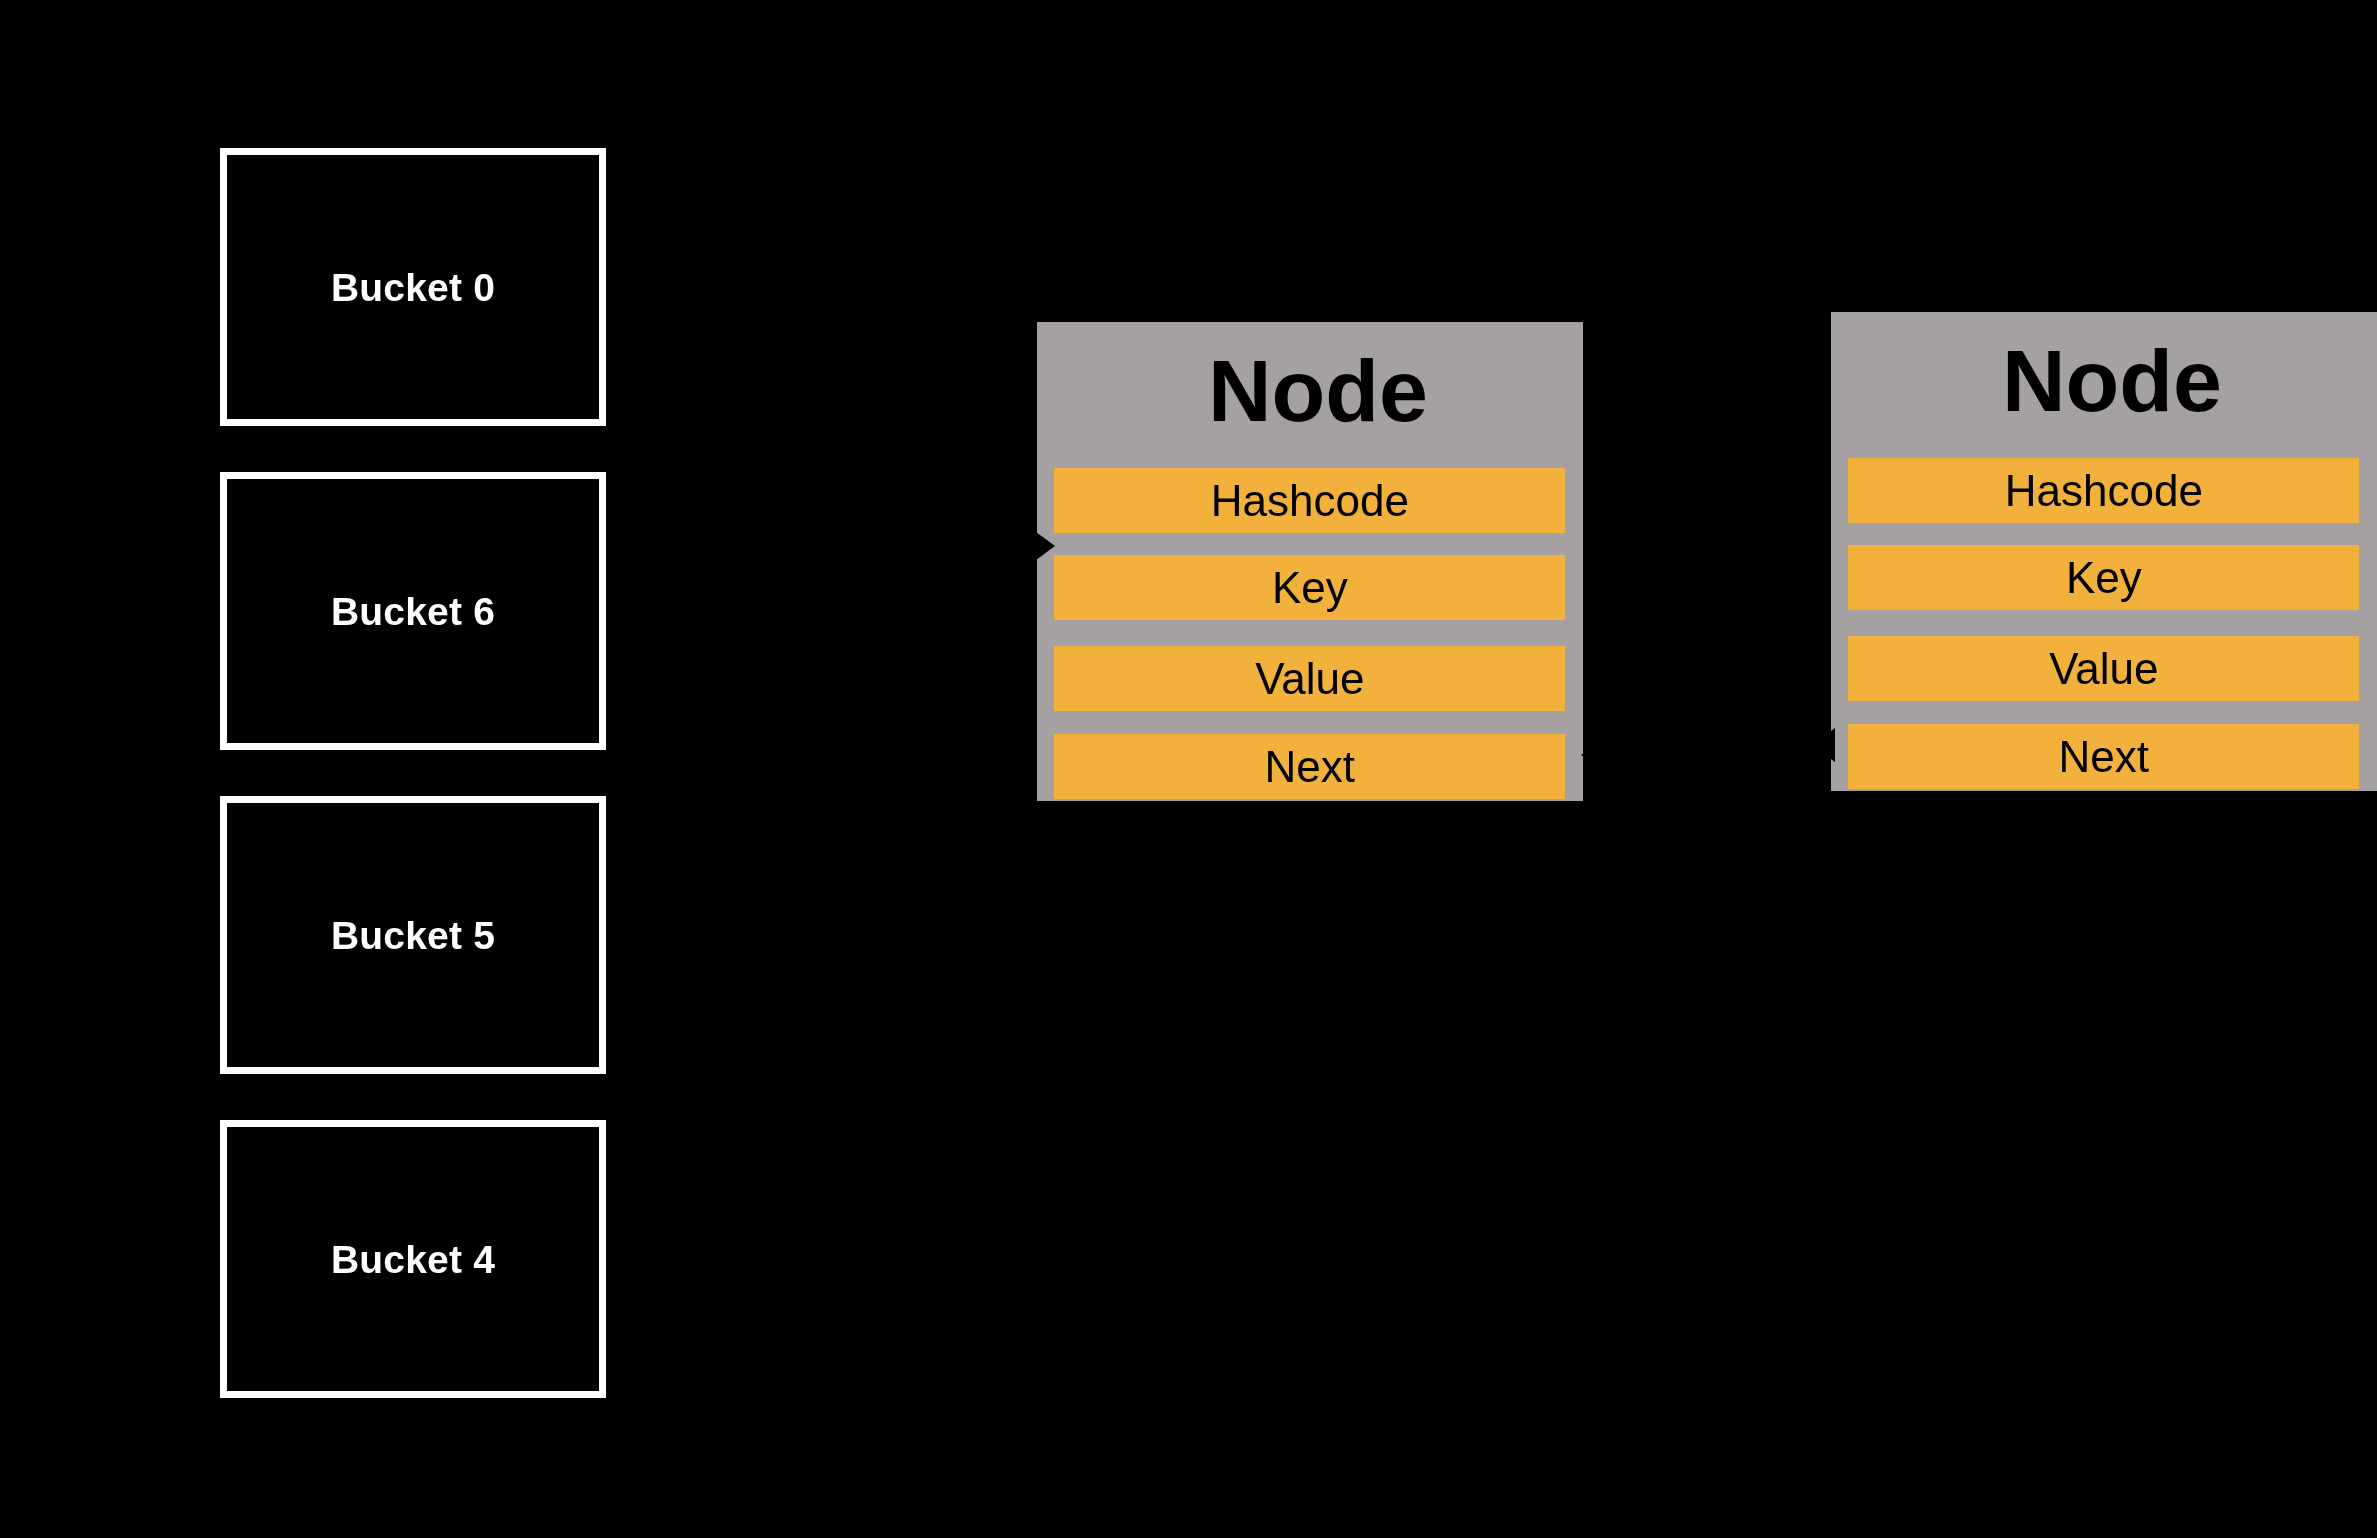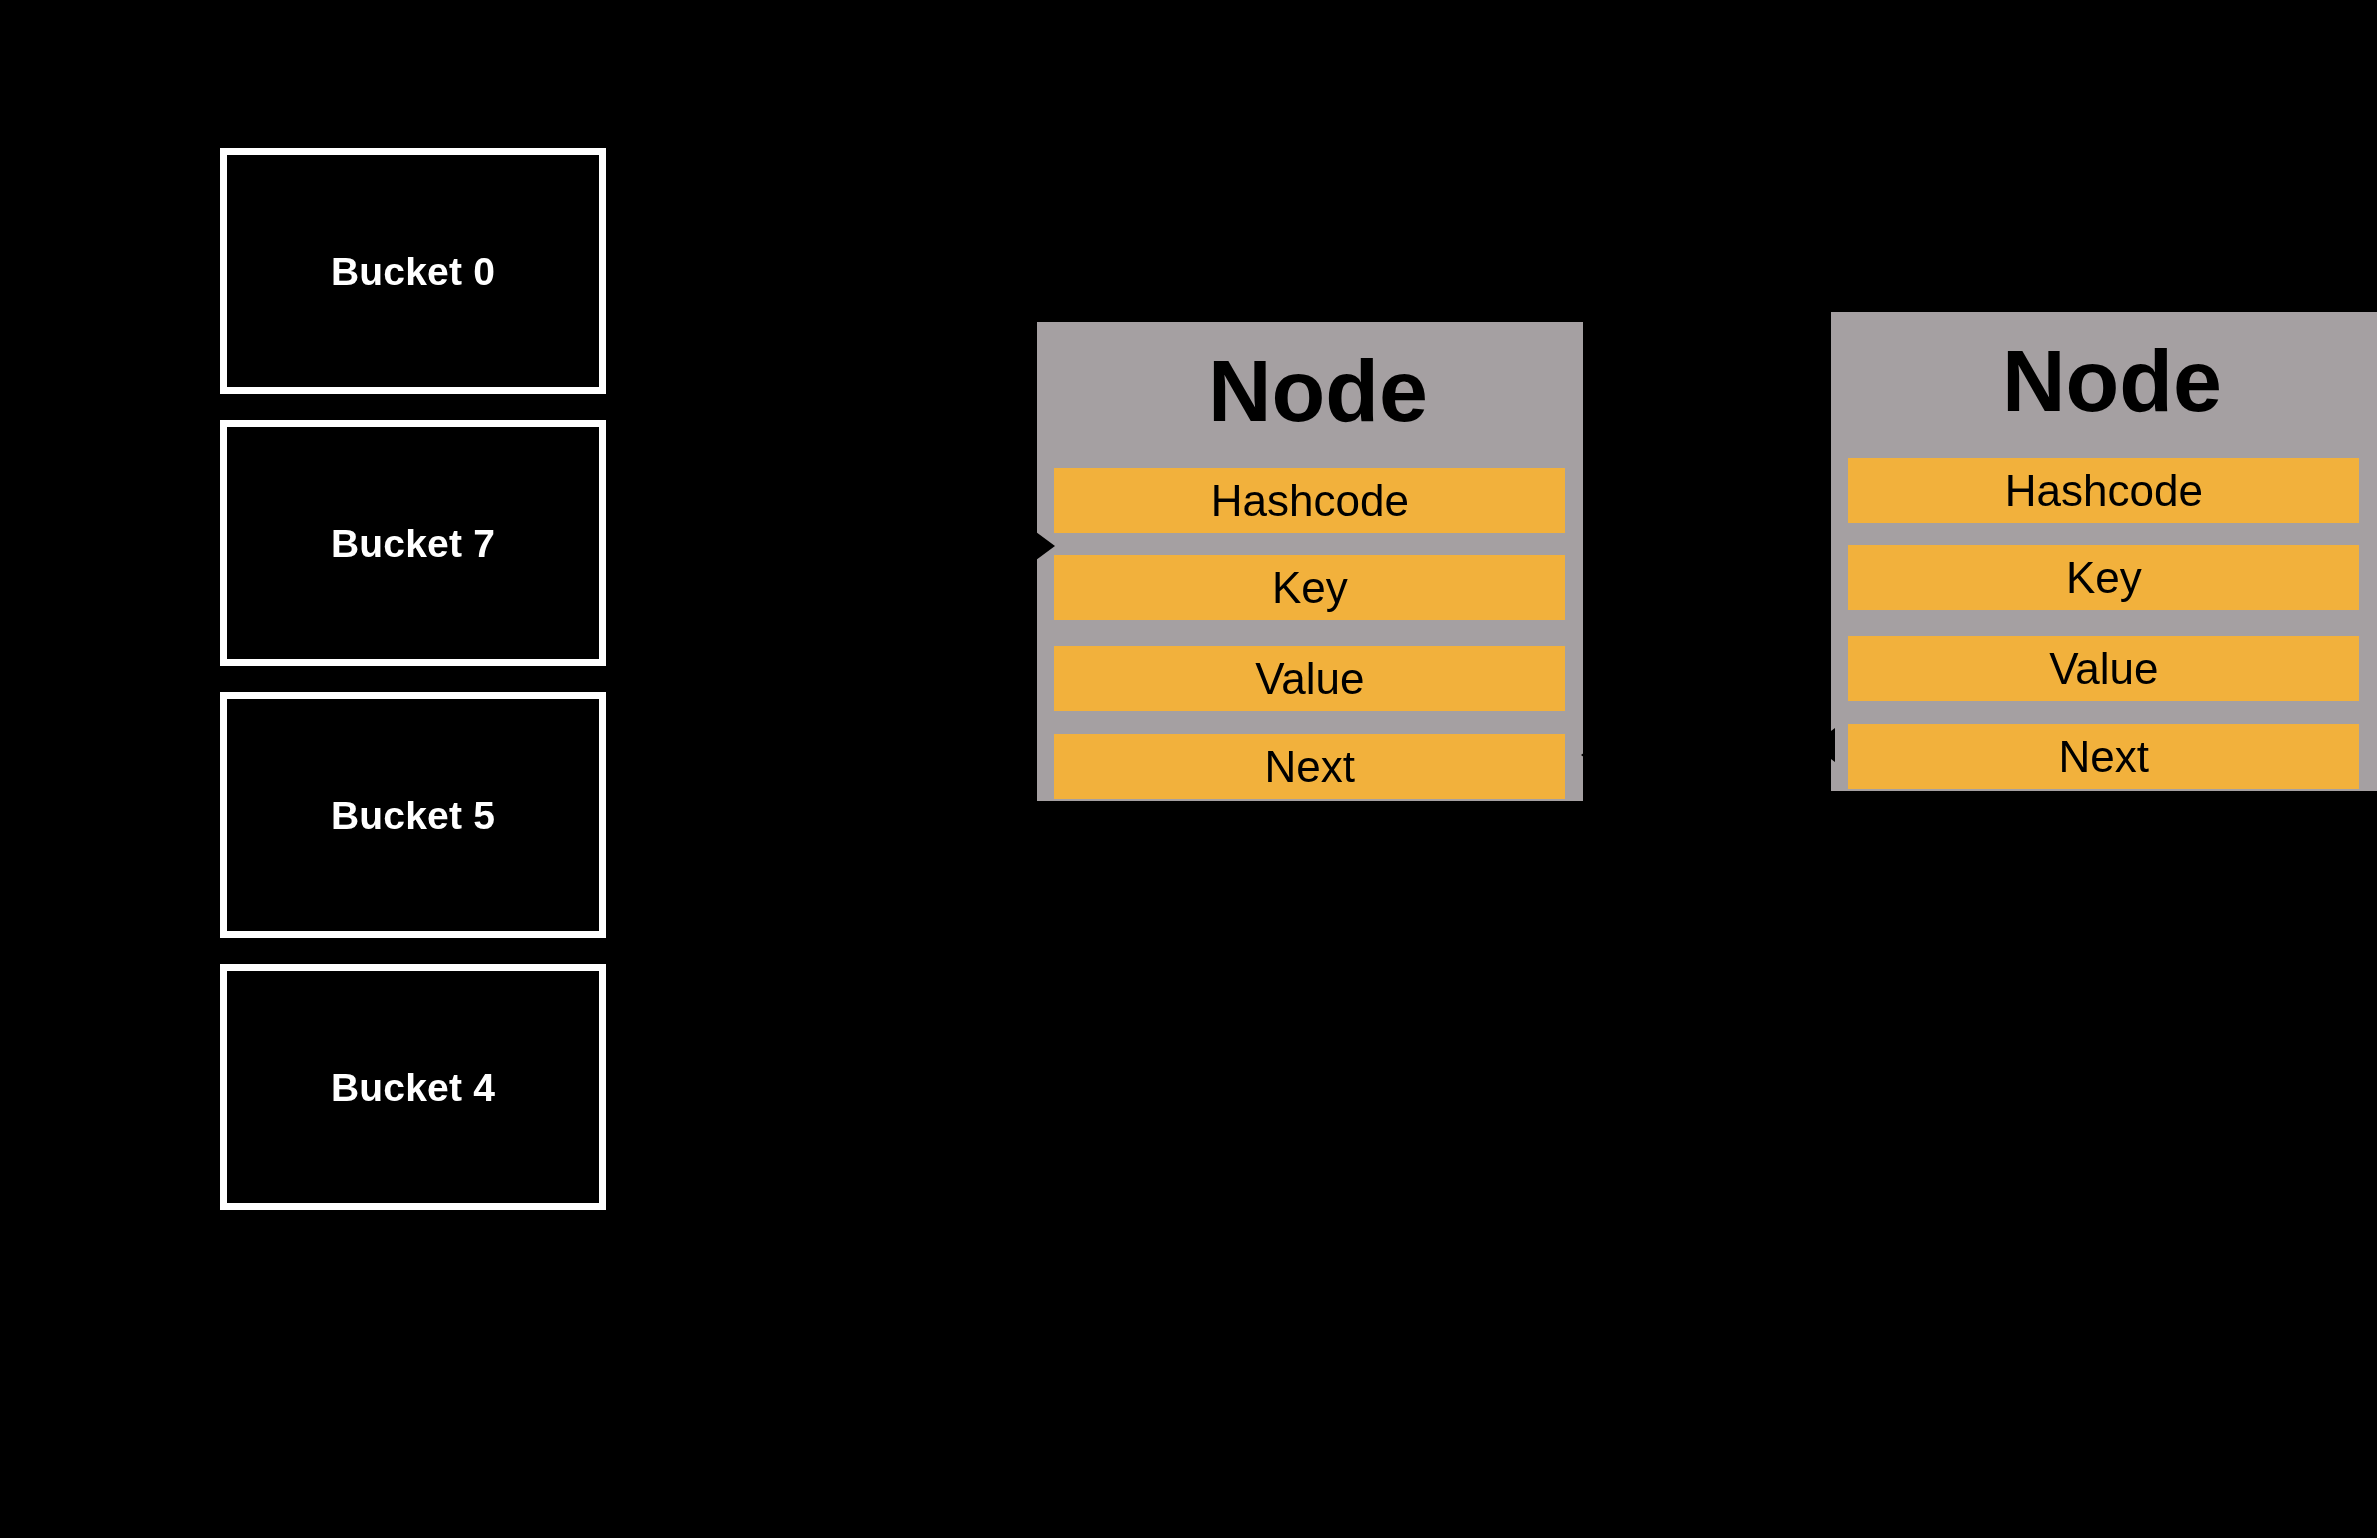--- a/index.html
+++ b/index.html
@@ -20,24 +20,24 @@
   .bucket-column {
     position: absolute;
     left: 220px;
     top: 148px;
     width: 386px;
   }
   .bucket-box {
     position: relative;
     box-sizing: border-box;
     width: 386px;
-    height: 246px;
+    height: 278px;
     background: #000000;
     border: 7.9px solid #FFFFFF;
-    margin-bottom: 26px;
+    margin-bottom: 46px;
     display: flex;
     align-items: center;
     justify-content: center;
   }
   .bucket-label {
     color: #FFFFFF;
     font-size: 39px;
     font-weight: bold;
     letter-spacing: 0.2px;
     line-height: 1;
@@ -99,21 +99,21 @@
 
 <div id="stage">
 
   <div class="bucket-column">
 
     <div class="bucket-box">
       <span class="bucket-label">Bucket 0</span>
     </div>
 
     <div class="bucket-box">
-      <span class="bucket-label">Bucket 7</span>
+      <span class="bucket-label">Bucket 6</span>
     </div>
 
     <div class="bucket-box">
       <span class="bucket-label">Bucket 5</span>
     </div>
 
 
     <div class="bucket-box">
       <span class="bucket-label">Bucket 4</span>
     </div>

